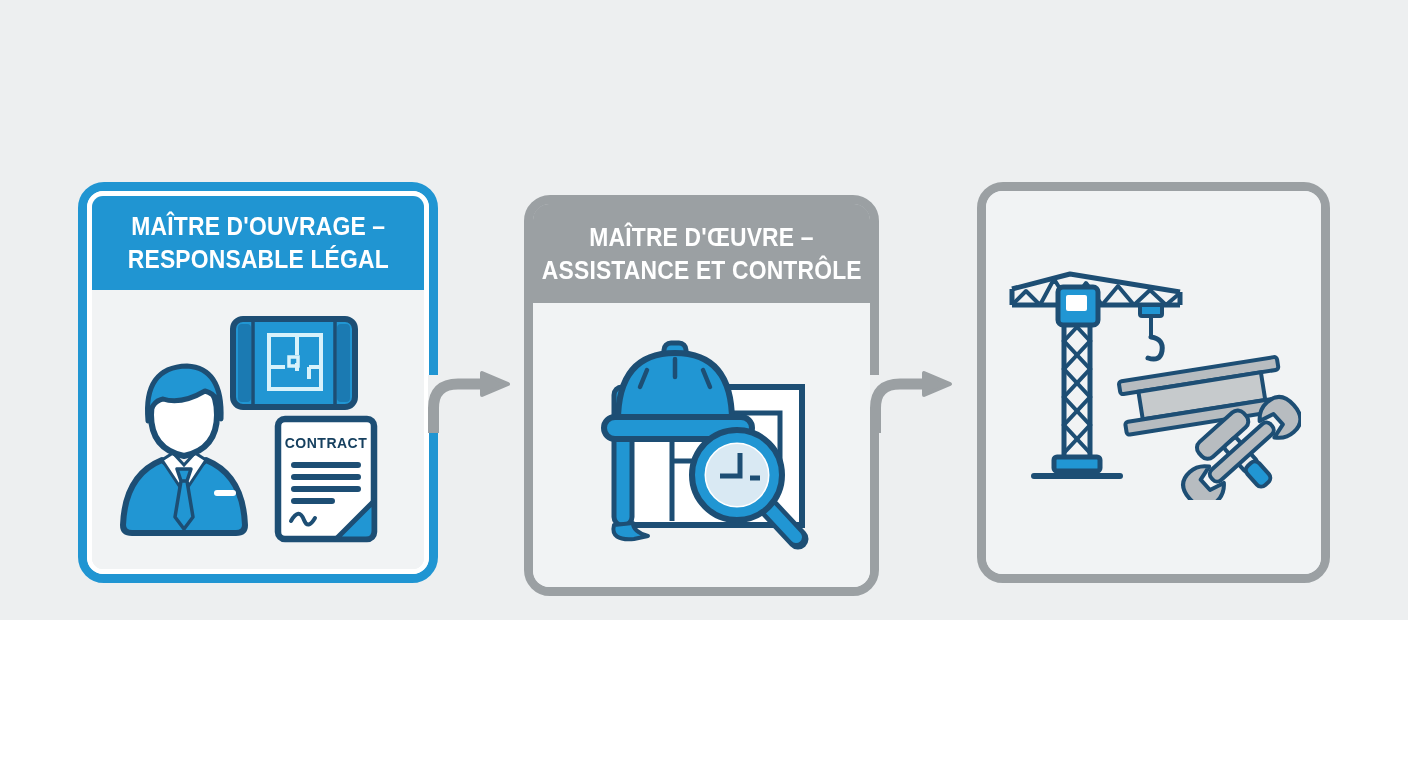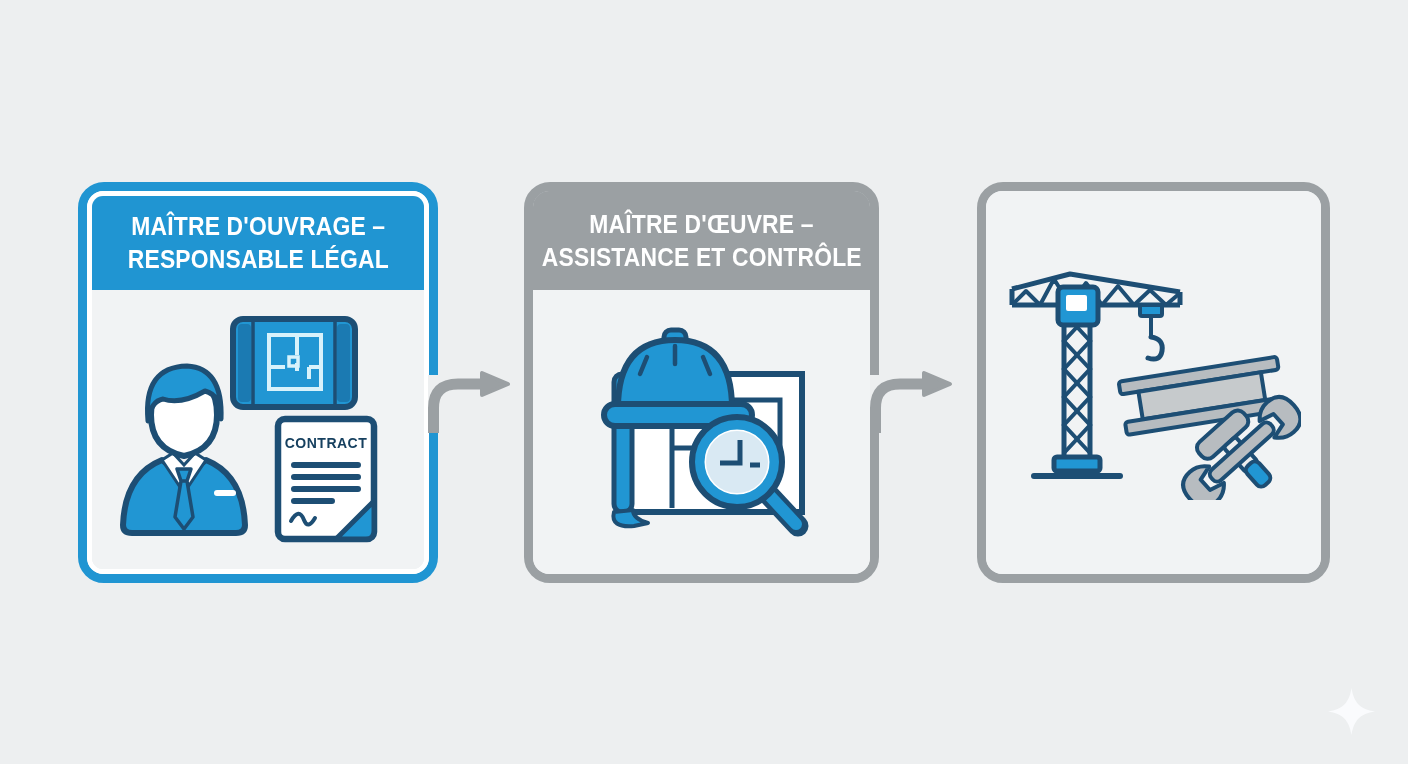--- a/index.html
+++ b/index.html
@@ -1,36 +1,36 @@
 <!DOCTYPE html>
 <html><head>
 <meta charset="utf-8">
 <style>
   html,body{margin:0;padding:0;}
   .canvas{
-    position:relative;width:1408px;height:764px;overflow:hidden;
+    position:relative;width:1408px;height:620px;overflow:hidden;
     background:#edeff0;
     font-family:"Liberation Sans", sans-serif;
   }
   .card{position:absolute;top:182px;height:401px;border-radius:26px;box-sizing:border-box;}
   .card.blue{border:9px solid #2095d2;}
   .card.gray{border:9px solid #9ba0a3;}
   .card-inner{position:absolute;inset:0;border-radius:16px;overflow:hidden;display:flex;flex-direction:column;box-sizing:border-box;}
   .card.blue .card-inner{border:5px solid #ffffff;}
   .hdr{flex:0 0 auto;display:flex;flex-direction:column;justify-content:center;align-items:center;text-align:center;}
   .card.blue .hdr{background:#2095d2;height:94px;}
   .card.gray .hdr{background:#9ba0a3;height:99px;}
   .title-line{
     color:#ffffff;font-weight:bold;font-size:26px;line-height:33px;
     white-space:nowrap;transform:scaleX(0.88);transform-origin:50% 50%;
     letter-spacing:0.2px;
   }
   .bdy{flex:1 1 auto;background:#f1f3f4;display:flex;align-items:center;justify-content:center;}
   #card1{left:78px;width:360px;}
-  #card2{left:524px;width:355px;}
+  #card2{left:524px;width:355px;margin-top:13px;}
   #card3{left:977px;width:353px;}
   .arrow{position:absolute;top:370px;width:100px;height:66px;}
   #arrow1{left:424px;}
   #arrow2{left:866px;}
   .sparkle{position:absolute;left:1328px;top:688px;}
 </style>
 </head>
 <body>
 
 <div class="canvas">

